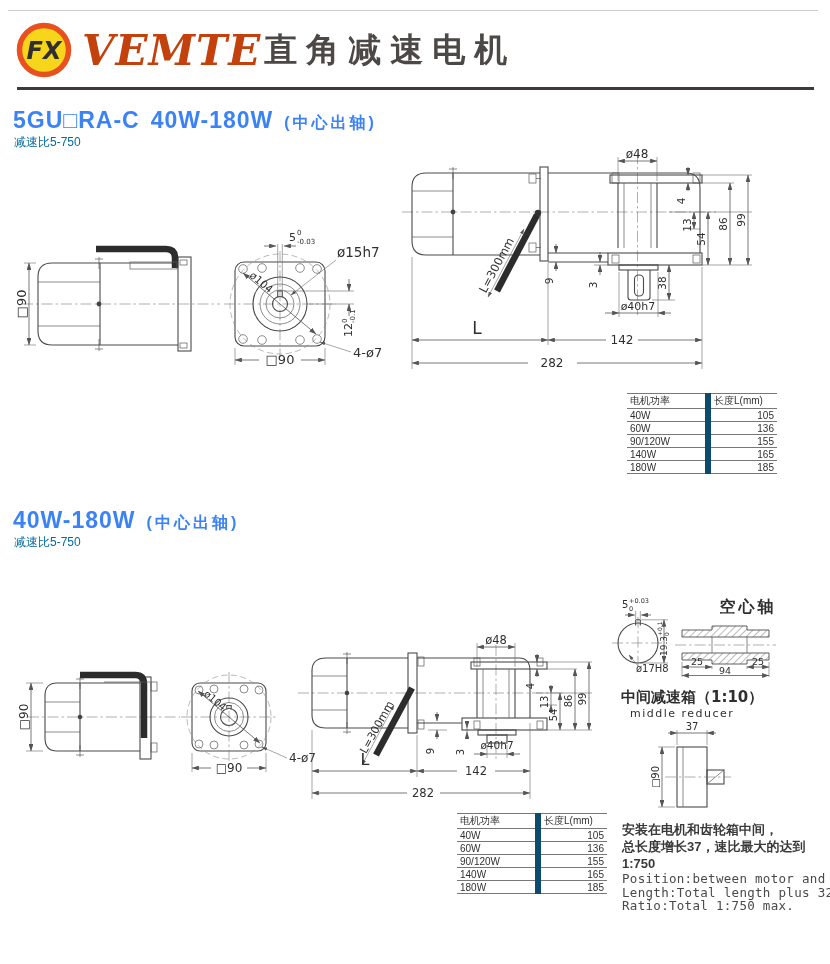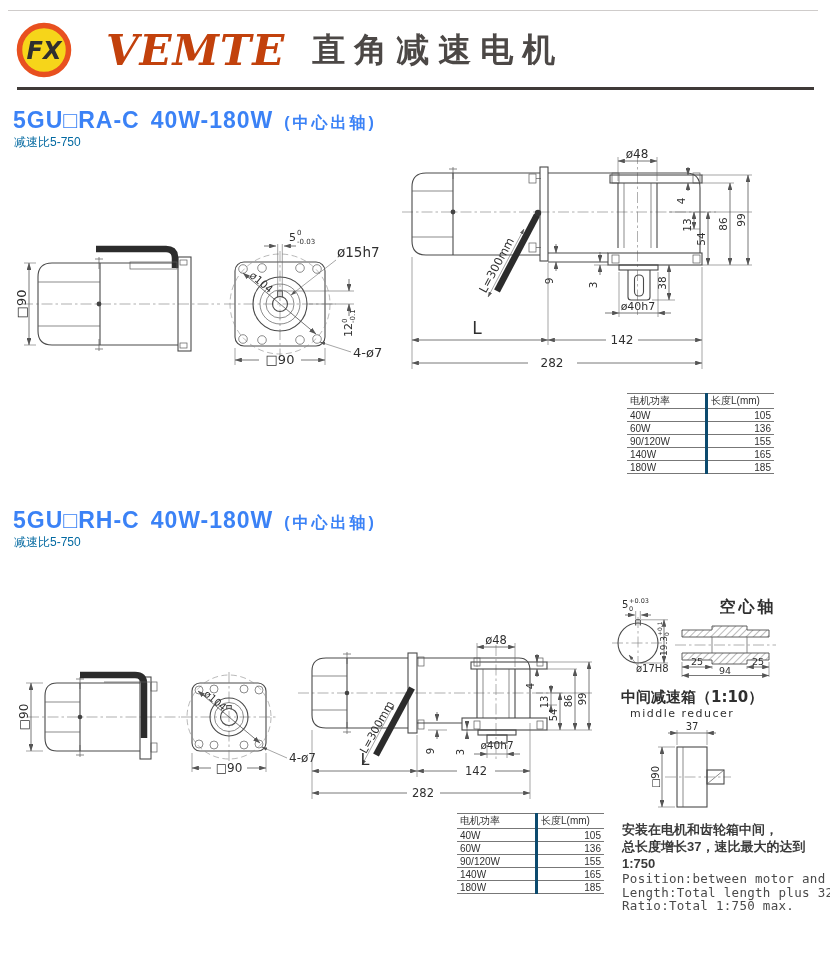--- a/index.html
+++ b/index.html
@@ -1,39 +1,39 @@
 <!DOCTYPE html>
 <html><head>
 <meta charset="utf-8">
 <style>
   html,body{margin:0;padding:0;background:#fff;}
   body{width:830px;height:964px;position:relative;font-family:"Liberation Sans","DejaVu Sans",sans-serif;overflow:hidden;}
   .topline{position:absolute;top:10px;left:8px;width:810px;height:1px;background:#cfcccb;}
-  .hdr{position:absolute;top:22px;left:16px;display:flex;align-items:center;gap:24px;}
+  .hdr{position:absolute;top:22px;left:16px;display:flex;align-items:center;}
   .brand{font-family:"DejaVu Serif","Liberation Serif",serif;font-style:italic;font-weight:bold;font-size:42px;color:#c2410c;margin-left:10px;letter-spacing:1px;}
   .brand-cn{font-size:33px;font-weight:bold;color:#4c4846;letter-spacing:9px;margin-left:3px;font-family:"DejaVu Sans",sans-serif;}
   .hdr-rule{position:absolute;top:87px;left:17px;width:797px;height:3px;background:#3f3a38;}
   .sec-title{position:absolute;left:13px;display:flex;align-items:baseline;font-weight:bold;color:#3b82f6;}
   .sec-title .model,.sec-title .power{font-size:23px;letter-spacing:1px;margin-right:11px;}
   .sec-title .note{font-size:16px;letter-spacing:3px;}
   .sec-sub{position:absolute;left:14px;font-size:12px;color:#0369a1;}
   svg{position:absolute;left:0;}
   svg text{fill:#2f2f2f;font-family:"DejaVu Sans",sans-serif;}
   .out{stroke:#4a4a4a;stroke-width:1.1;fill:none;}
   .thin{stroke:#5a5a5a;stroke-width:.7;fill:none;}
   .dim{stroke:#555;stroke-width:.8;fill:none;}
   .ext{stroke:#6a6a6a;stroke-width:.6;fill:none;}
   .cl{stroke:#7a7a7a;stroke-width:.6;fill:none;stroke-dasharray:11 3 2.5 3;}
   .bc{stroke:#8a8a8a;stroke-width:.6;fill:none;stroke-dasharray:6 3.5;}
   .cable{stroke:#2c2c2c;stroke-width:6.5;fill:none;}
   .hatch{fill:url(#hp);stroke:#4f4f4f;stroke-width:.9;}
   .spec{position:absolute;border-collapse:collapse;font-size:10px;color:#303030;table-layout:fixed;}
   .spec th,.spec td{border-top:1px solid #777;padding:0 3px;height:12px;font-weight:normal;text-align:left;white-space:nowrap;}
   .spec th{height:13px;}
-  .spec th:last-child,.spec td:last-child{border-left:3px solid #0c4a6e;text-align:left;}
+  .spec th:last-child,.spec td:last-child{border-left:6px solid #0c4a6e;text-align:left;}
   .spec td:last-child{text-align:right;}
   .spec tr.last td{border-bottom:1px solid #777;margin-top:11px;}
   .col1{width:72px;} .col2{width:60px;}
   .notes{position:absolute;left:622px;top:821px;width:210px;}
   .note-cn{font-size:13px;font-weight:bold;color:#3a3a3a;line-height:17px;}
   .note-en{font-size:12.5px;color:#4a4a4a;font-family:"DejaVu Sans Mono","Liberation Mono",monospace;line-height:13.5px;letter-spacing:.3px;white-space:nowrap;}
 </style>
 </head>
 <body>
 
@@ -222,21 +222,20 @@
         <td>165</td>
       </tr>
     <tr class="last">
         <td>180W</td>
         <td>185</td>
       </tr>
   </tbody>
 </table>
 
 <div class="sec-title" style="top:507px">
-  <span class="model">5GU□RH-C</span>
   <span class="power">40W-180W</span>
   <span class="note">(中心出轴)</span>
 </div>
 <div class="sec-sub" style="top:534px">减速比5-750</div>
 
 <svg width="830" height="358" style="top:555px">
 
   <g>
     <path class="cl" d="M28 162 H180"></path>
     <path class="out" d="M140 128 H57 Q45 128 45 141 V183 Q45 196 57 196 H140"></path>

